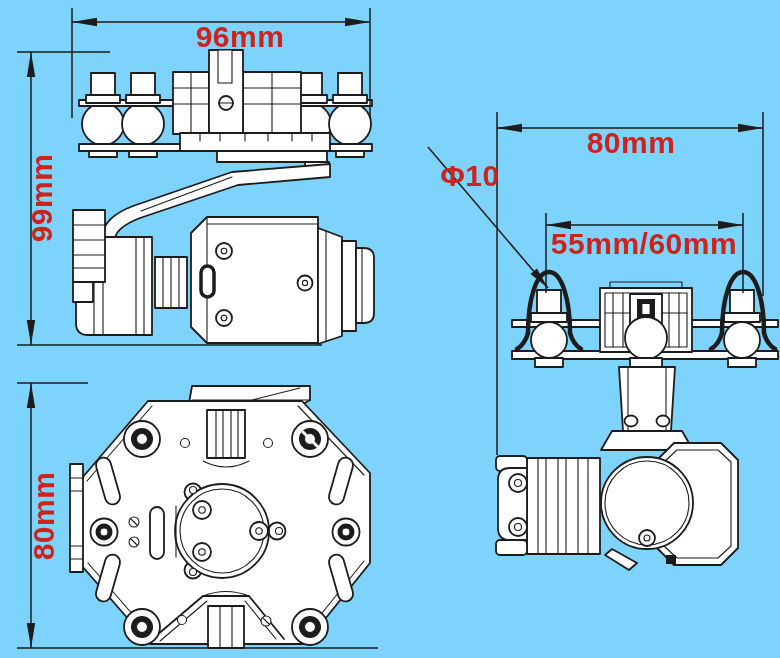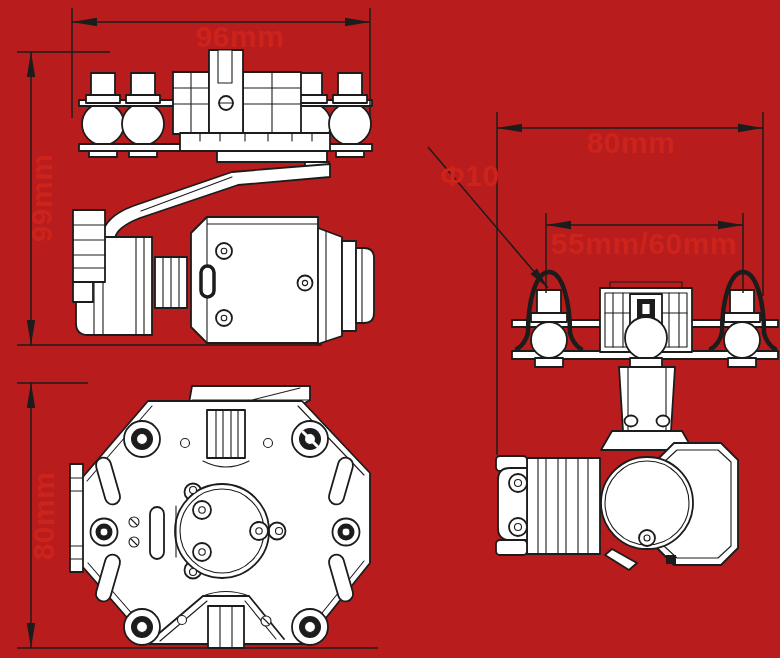--- a/index.html
+++ b/index.html
@@ -1,16 +1,16 @@
 <!DOCTYPE html>
 <html><head>
 <meta charset="utf-8">
 <style>
   html,body{margin:0;padding:0;background:#ffffff;}
-  .stage{position:relative;width:780px;height:658px;background:#b91c1c;overflow:hidden;}
+  .stage{position:relative;width:780px;height:658px;background:#7dd3fc;overflow:hidden;}
   svg{display:block;}
   .ln{fill:none;stroke:#1c1c1c;stroke-width:1.8;stroke-linejoin:round;stroke-linecap:round;}
   .thin{stroke-width:1.1;}
   .thick{stroke-width:4.5;}
   .wh{fill:#ffffff;}
   .blk{fill:#1c1c1c;stroke:none;}
   .dim{fill:none;stroke:#1c1c1c;stroke-width:1.5;stroke-linecap:butt;}
   .dim-label{fill:#cc241c;font-family:"Liberation Sans",sans-serif;font-weight:bold;font-size:30px;letter-spacing:.5px;}
   .mid{text-anchor:middle;}
 </style>

